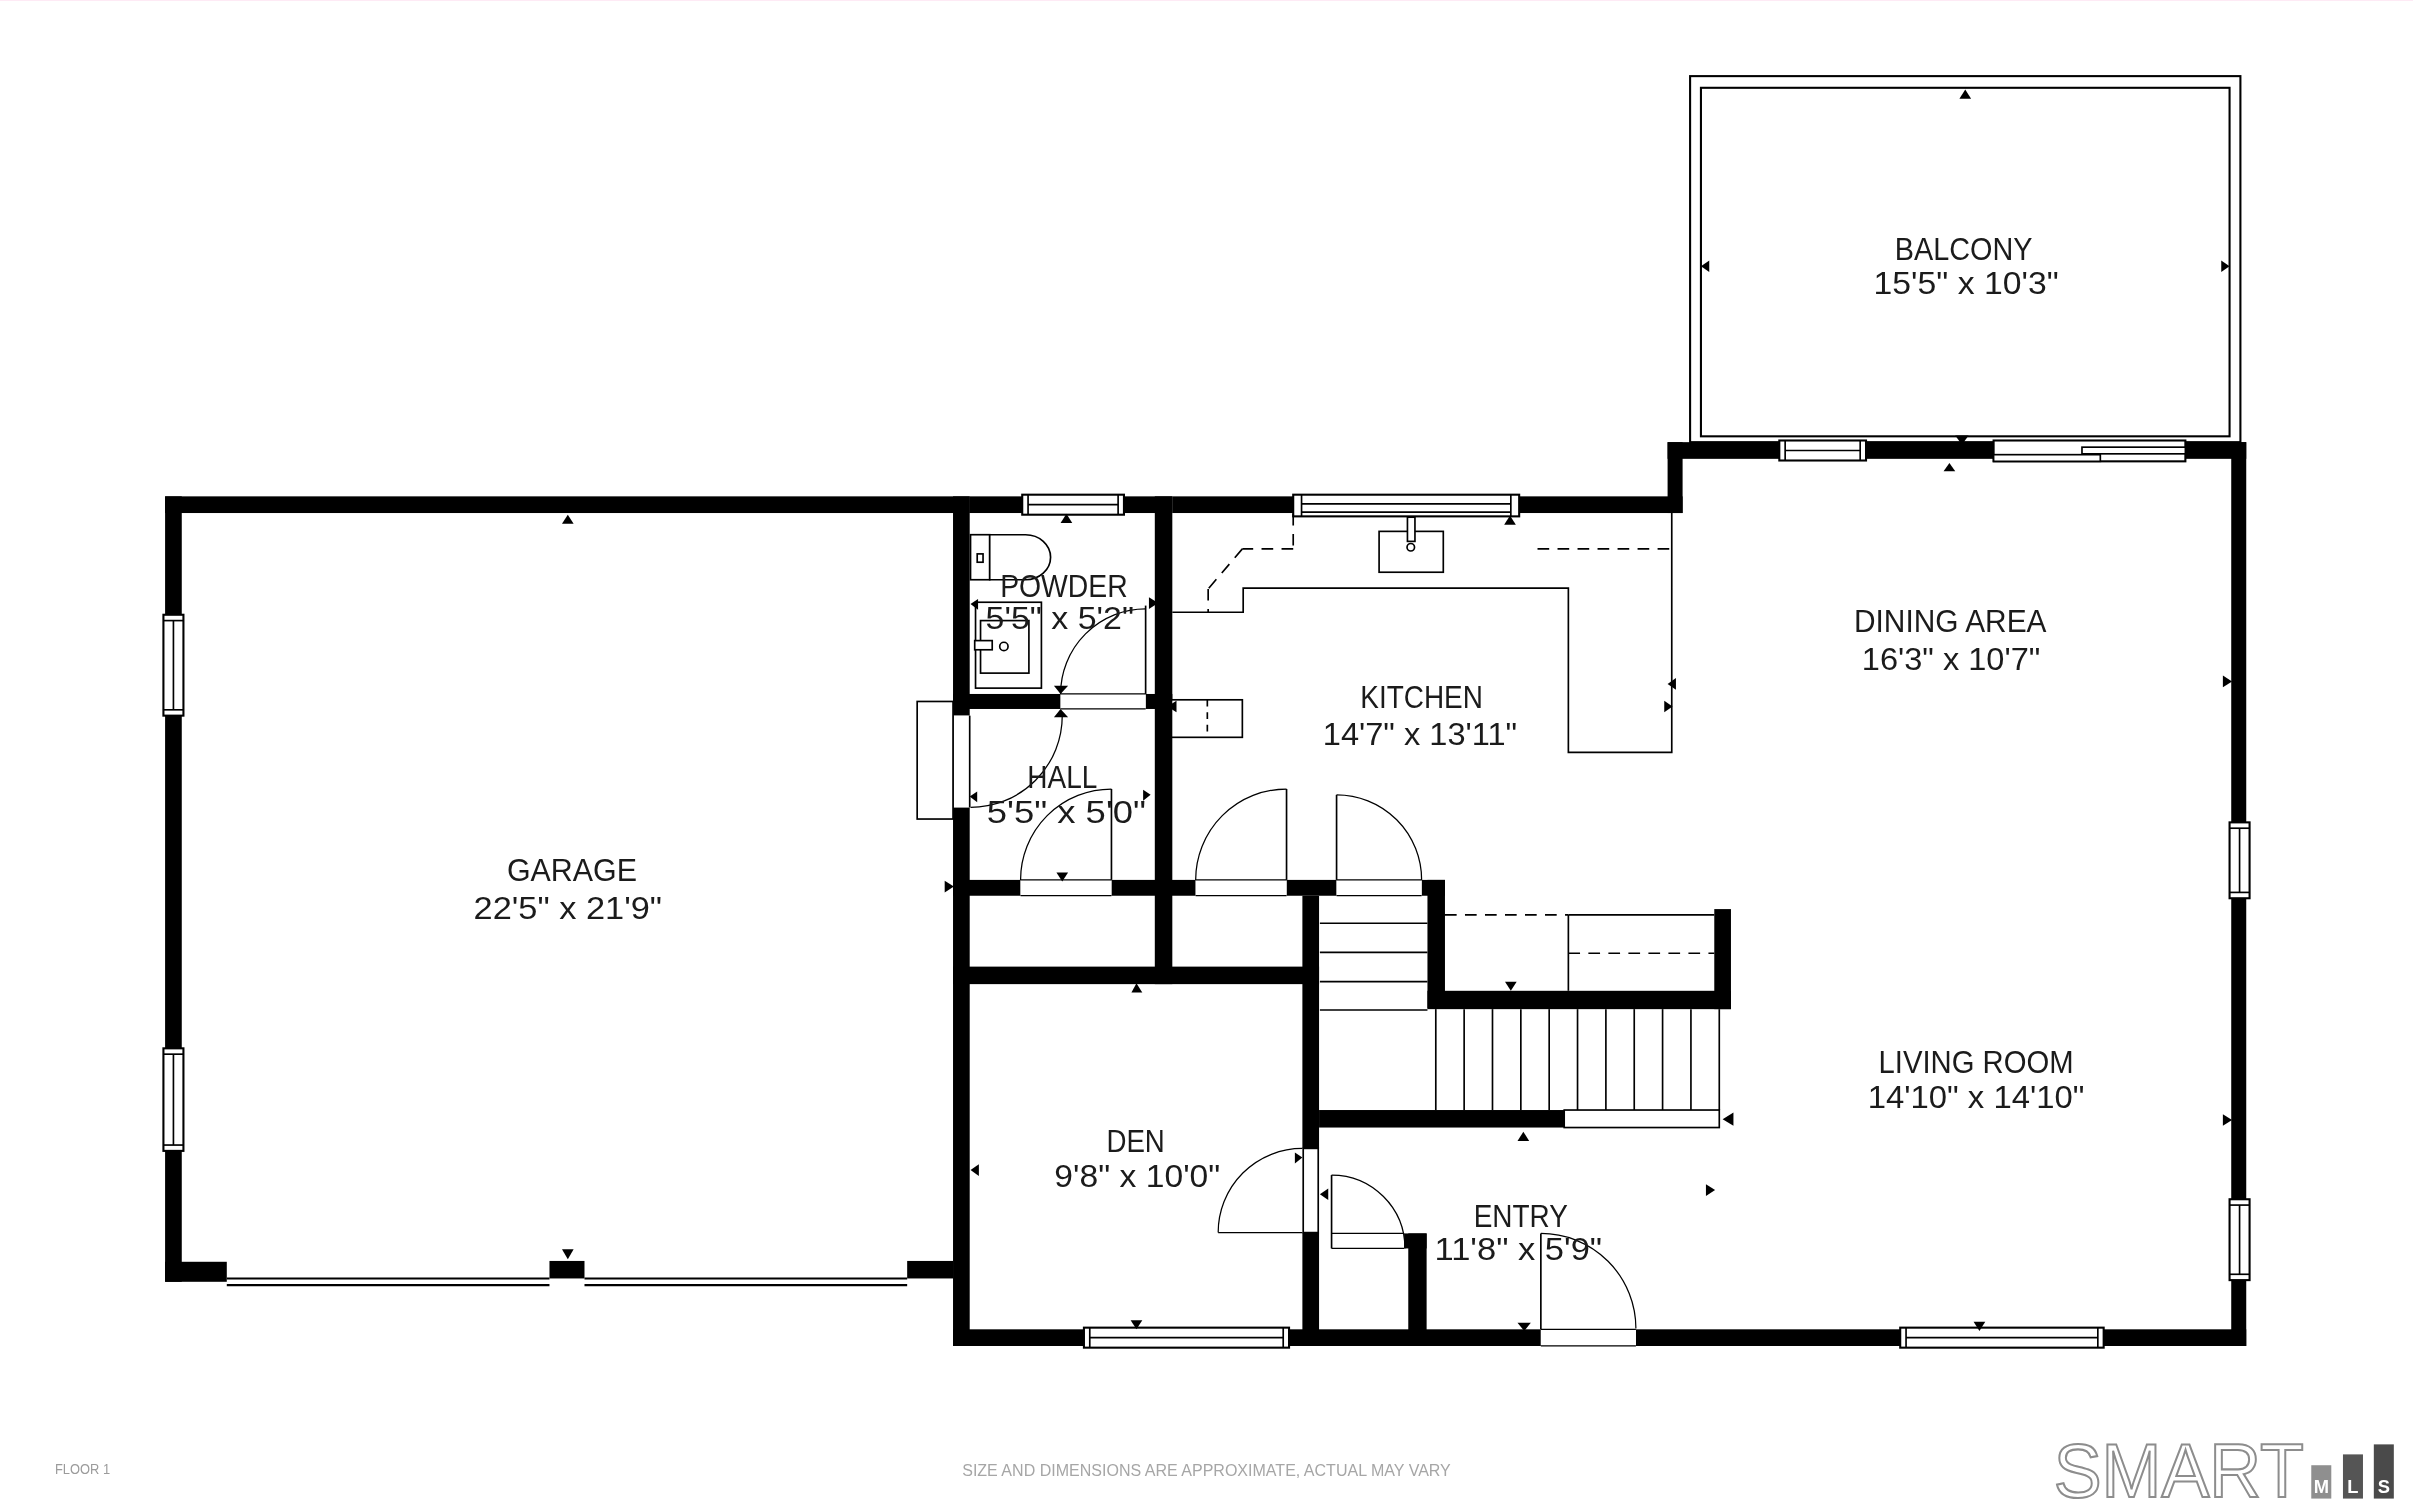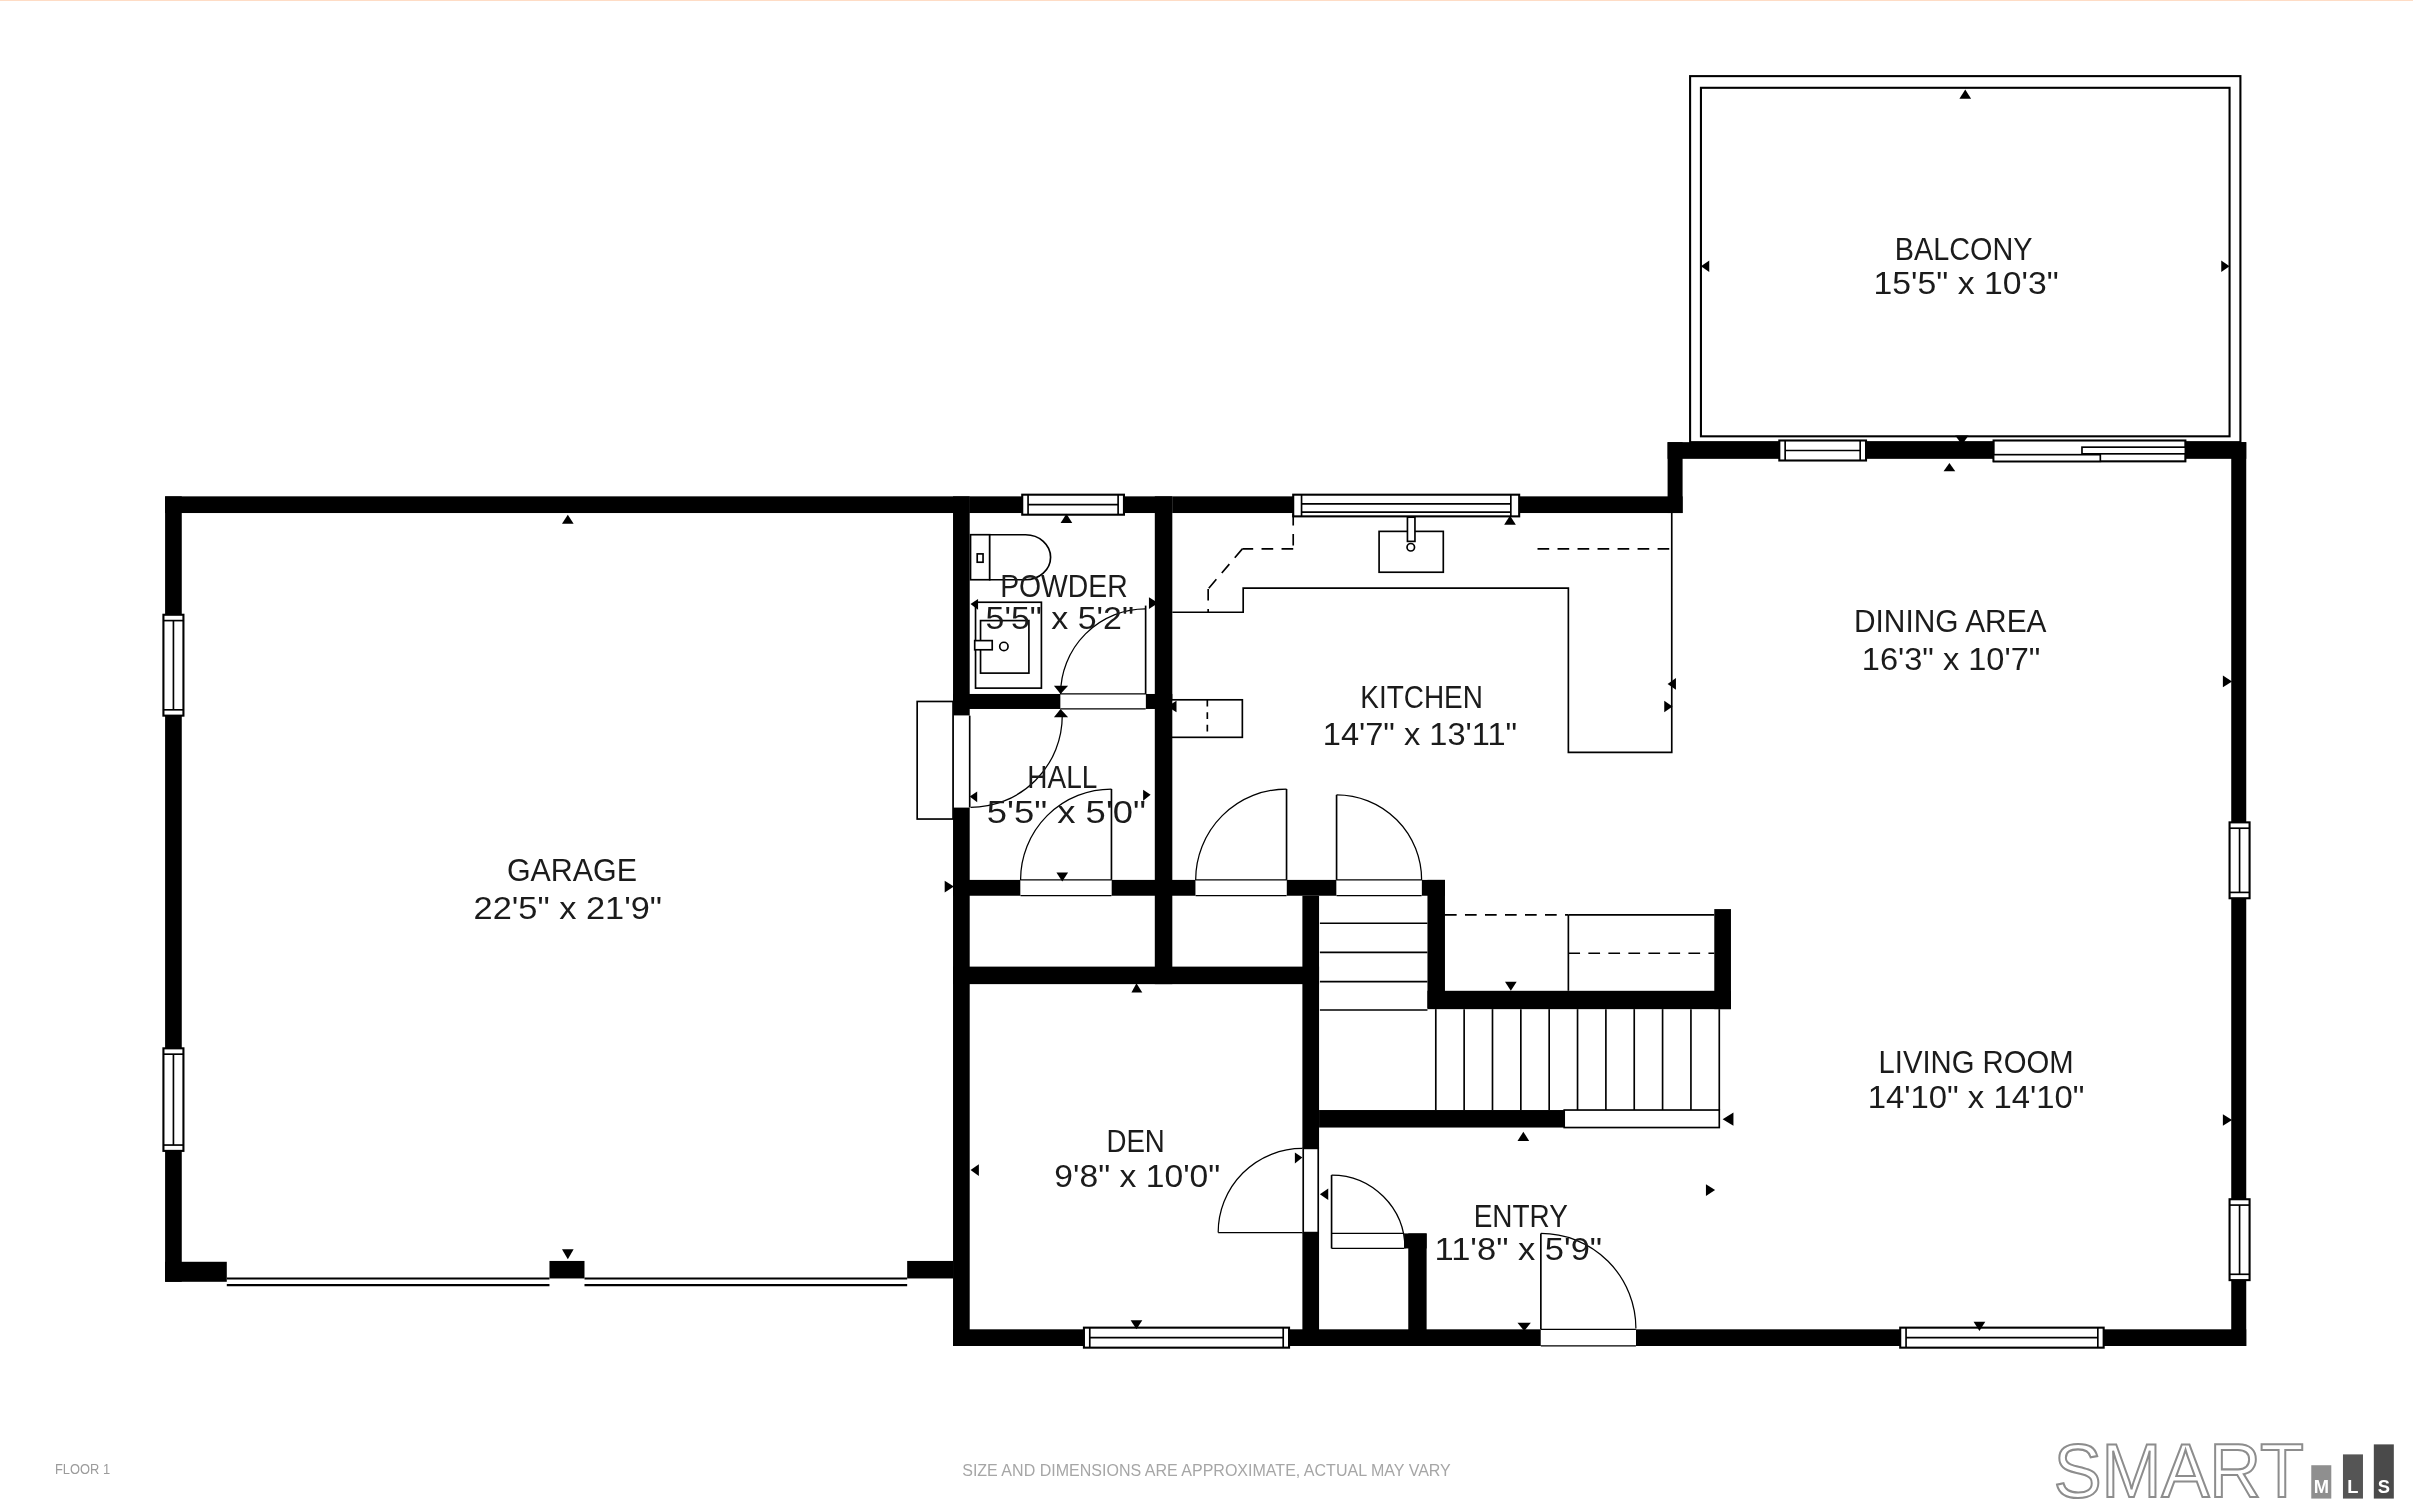--- a/index.html
+++ b/index.html
@@ -1,16 +1,16 @@
 <!DOCTYPE html>
 <html style="font-size:13.3px"><head>
 <meta charset="utf-8">
 <style>
   html,body{margin:0;padding:0;background:#ffffff;}
-  .page{position:relative;width:2413px;height:1508px;background:#f97316;overflow:hidden;}
+  .page{position:relative;width:2413px;height:1508px;background:#f9a8d4;overflow:hidden;}
   svg{display:block;}
   text{font-family:"Liberation Sans", sans-serif;}
 </style>
 </head>
 <body>
 <div class="page">
 <svg width="2413" height="1508" viewBox="0 0 2894 1808">
 <rect x="0" y="0" width="2894" height="1808" fill="#ffffff"></rect>
 
 <g fill="none" stroke="#000000" stroke-width="2.5">

